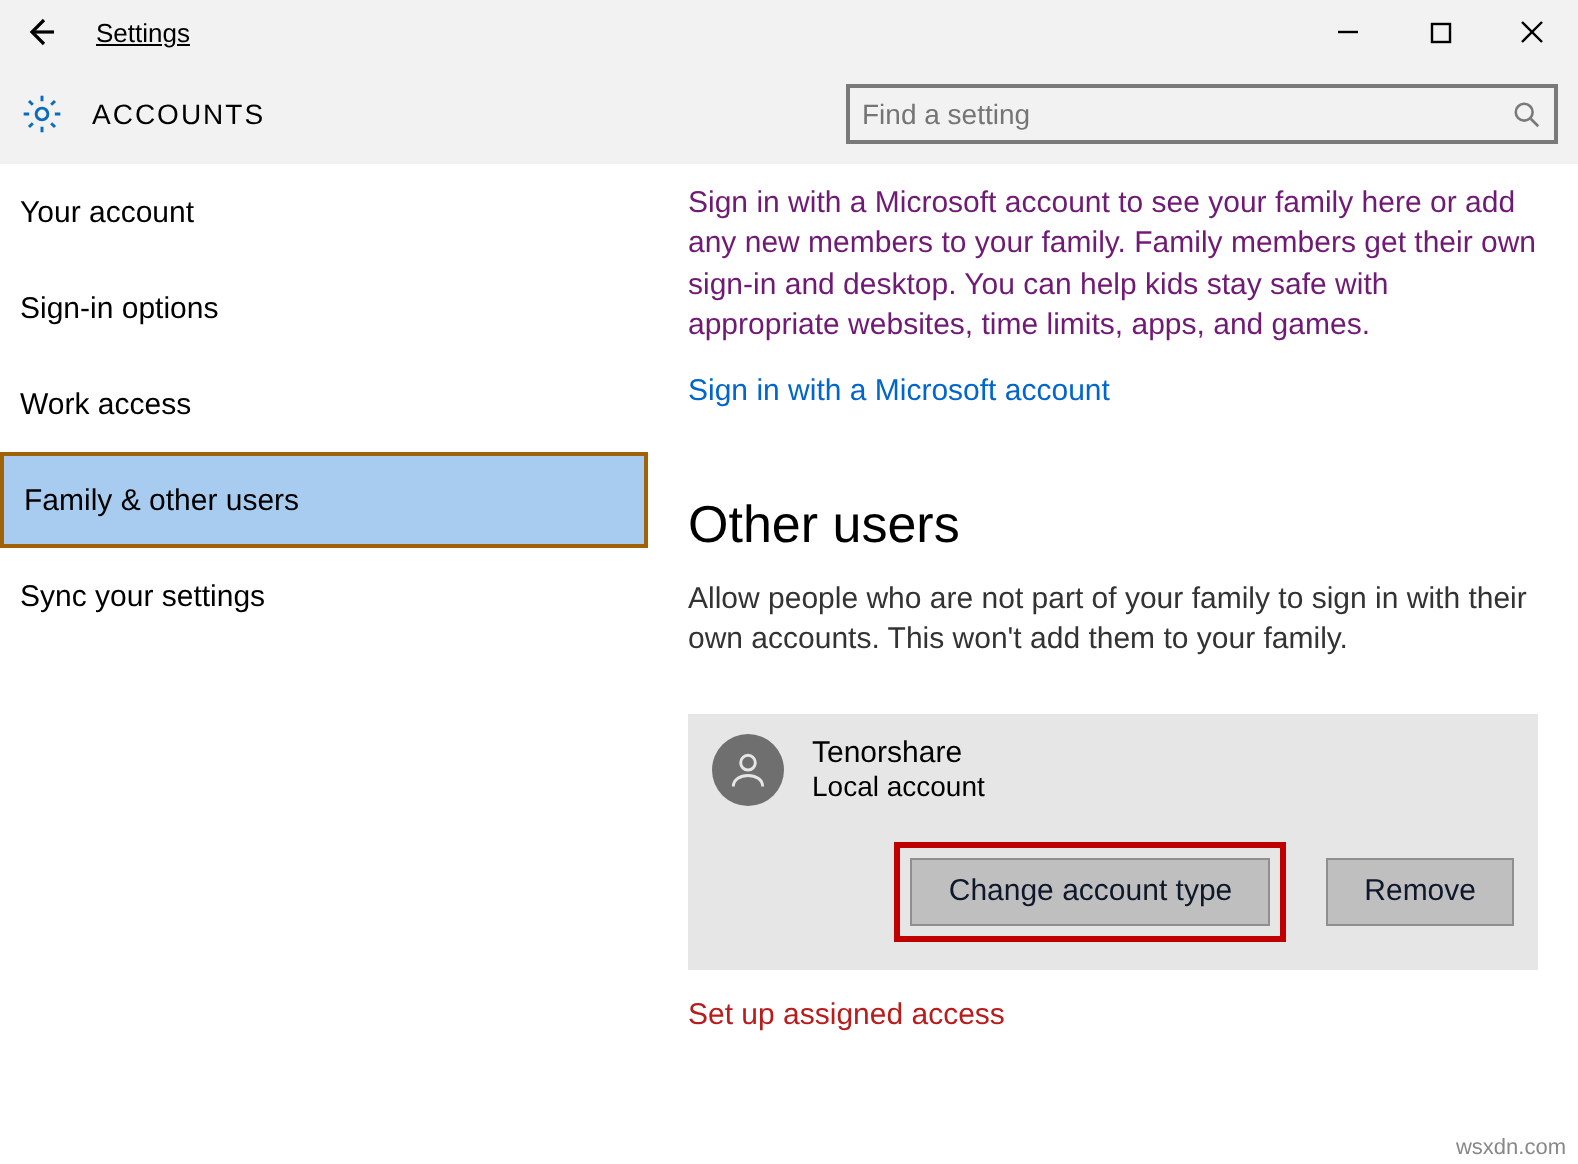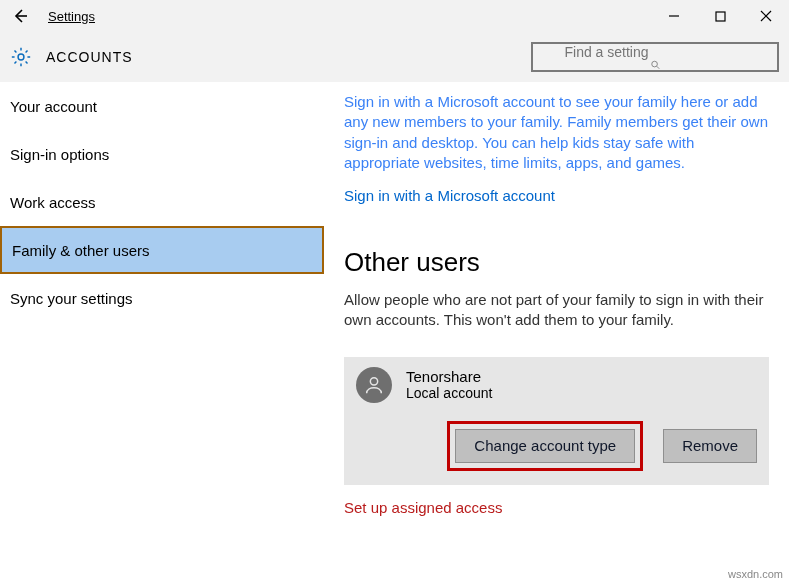--- a/index.html
+++ b/index.html
@@ -5,29 +5,29 @@
     * { box-sizing: border-box; margin: 0; padding: 0; font-family: "Segoe UI", Arial, sans-serif; }
     body { width: 789px; height: 582px; background: #fff; overflow: hidden; position: relative; }
     .titlebar { height: 32px; background: #f2f2f2; display: flex; align-items: center; border-bottom: 0; }
     .back-btn { width: 40px; height: 32px; display: flex; align-items: center; justify-content: center; cursor: pointer; }
     .title { font-size: 13px; padding-left: 8px; color: #000; text-decoration: underline; }
     .win-controls { margin-left: auto; display: flex; }
     .win-btn { width: 46px; height: 32px; display: flex; align-items: center; justify-content: center; cursor: pointer; }
     .header-row { height: 50px; background: #f2f2f2; display: flex; align-items: center; padding: 0 10px 0 8px; gap: 12px; }
     .gear { width: 26px; height: 26px; display:flex; align-items:center; justify-content:center; }
     .section-title { font-size: 14px; letter-spacing: 1px; color: #000; }
-    .search-wrap { margin-left: auto; width: 248px; height: 30px; border: 2px solid #7a7a7a; display: flex; align-items: center; padding: 0 6px; flex-direction: column; }
+    .search-wrap { margin-left: auto; width: 356px; height: 30px; border: 2px solid #7a7a7a; display: flex; align-items: center; padding: 0 6px; }
     .search-wrap input { flex: 1; border: none; outline: none; font-size: 14px; color: #7a7a7a; background: transparent; }
     .content { display: flex; height: calc(582px - 82px); }
     .sidebar { width: 324px; background: #fff; }
     .nav-item { height: 48px; display: flex; align-items: center; padding-left: 10px; font-size: 15px; color: #000; cursor: pointer; }
     .nav-item.selected { background: #a8ccf0; }
     .nav-item.selected.framed { border: 2px solid #a16207; }
     .main { flex: 1; padding: 4px 20px 10px 20px; overflow: hidden; }
-    .blurb { font-size: 15px; color: #3b82f6; line-height: 1.35; margin-top: 6px; }
+    .blurb { font-size: 15px; color: #701a75; line-height: 1.35; margin-top: 6px; }
     .link { color: #0066cc; font-size: 15px; margin-top: 14px; display: inline-block; cursor:pointer; }
     .h2 { font-size: 26px; font-weight: 400; margin-top: 42px; color: #000; }
     .blurb2 { font-size: 15px; color: #333; line-height: 1.35; margin-top: 12px; }
     .add-row { margin-top: 22px; display: flex; align-items: center; gap: 14px; cursor:pointer; }
     .plus-tile { width: 38px; height: 38px; background: #d9d9d9; display: flex; align-items: center; justify-content: center; }
     .add-label { font-size: 15px; }
     .user-card { margin-top: 26px; background: #e6e6e6; padding: 10px 12px 14px 12px; }
     .user-top { display: flex; align-items: center; gap: 14px; }
     .avatar-circle { width: 36px; height: 36px; border-radius: 50%; background: #6f6f6f; display:flex; align-items:center; justify-content:center; }
     .user-name { font-size: 15px; color: #000; }

